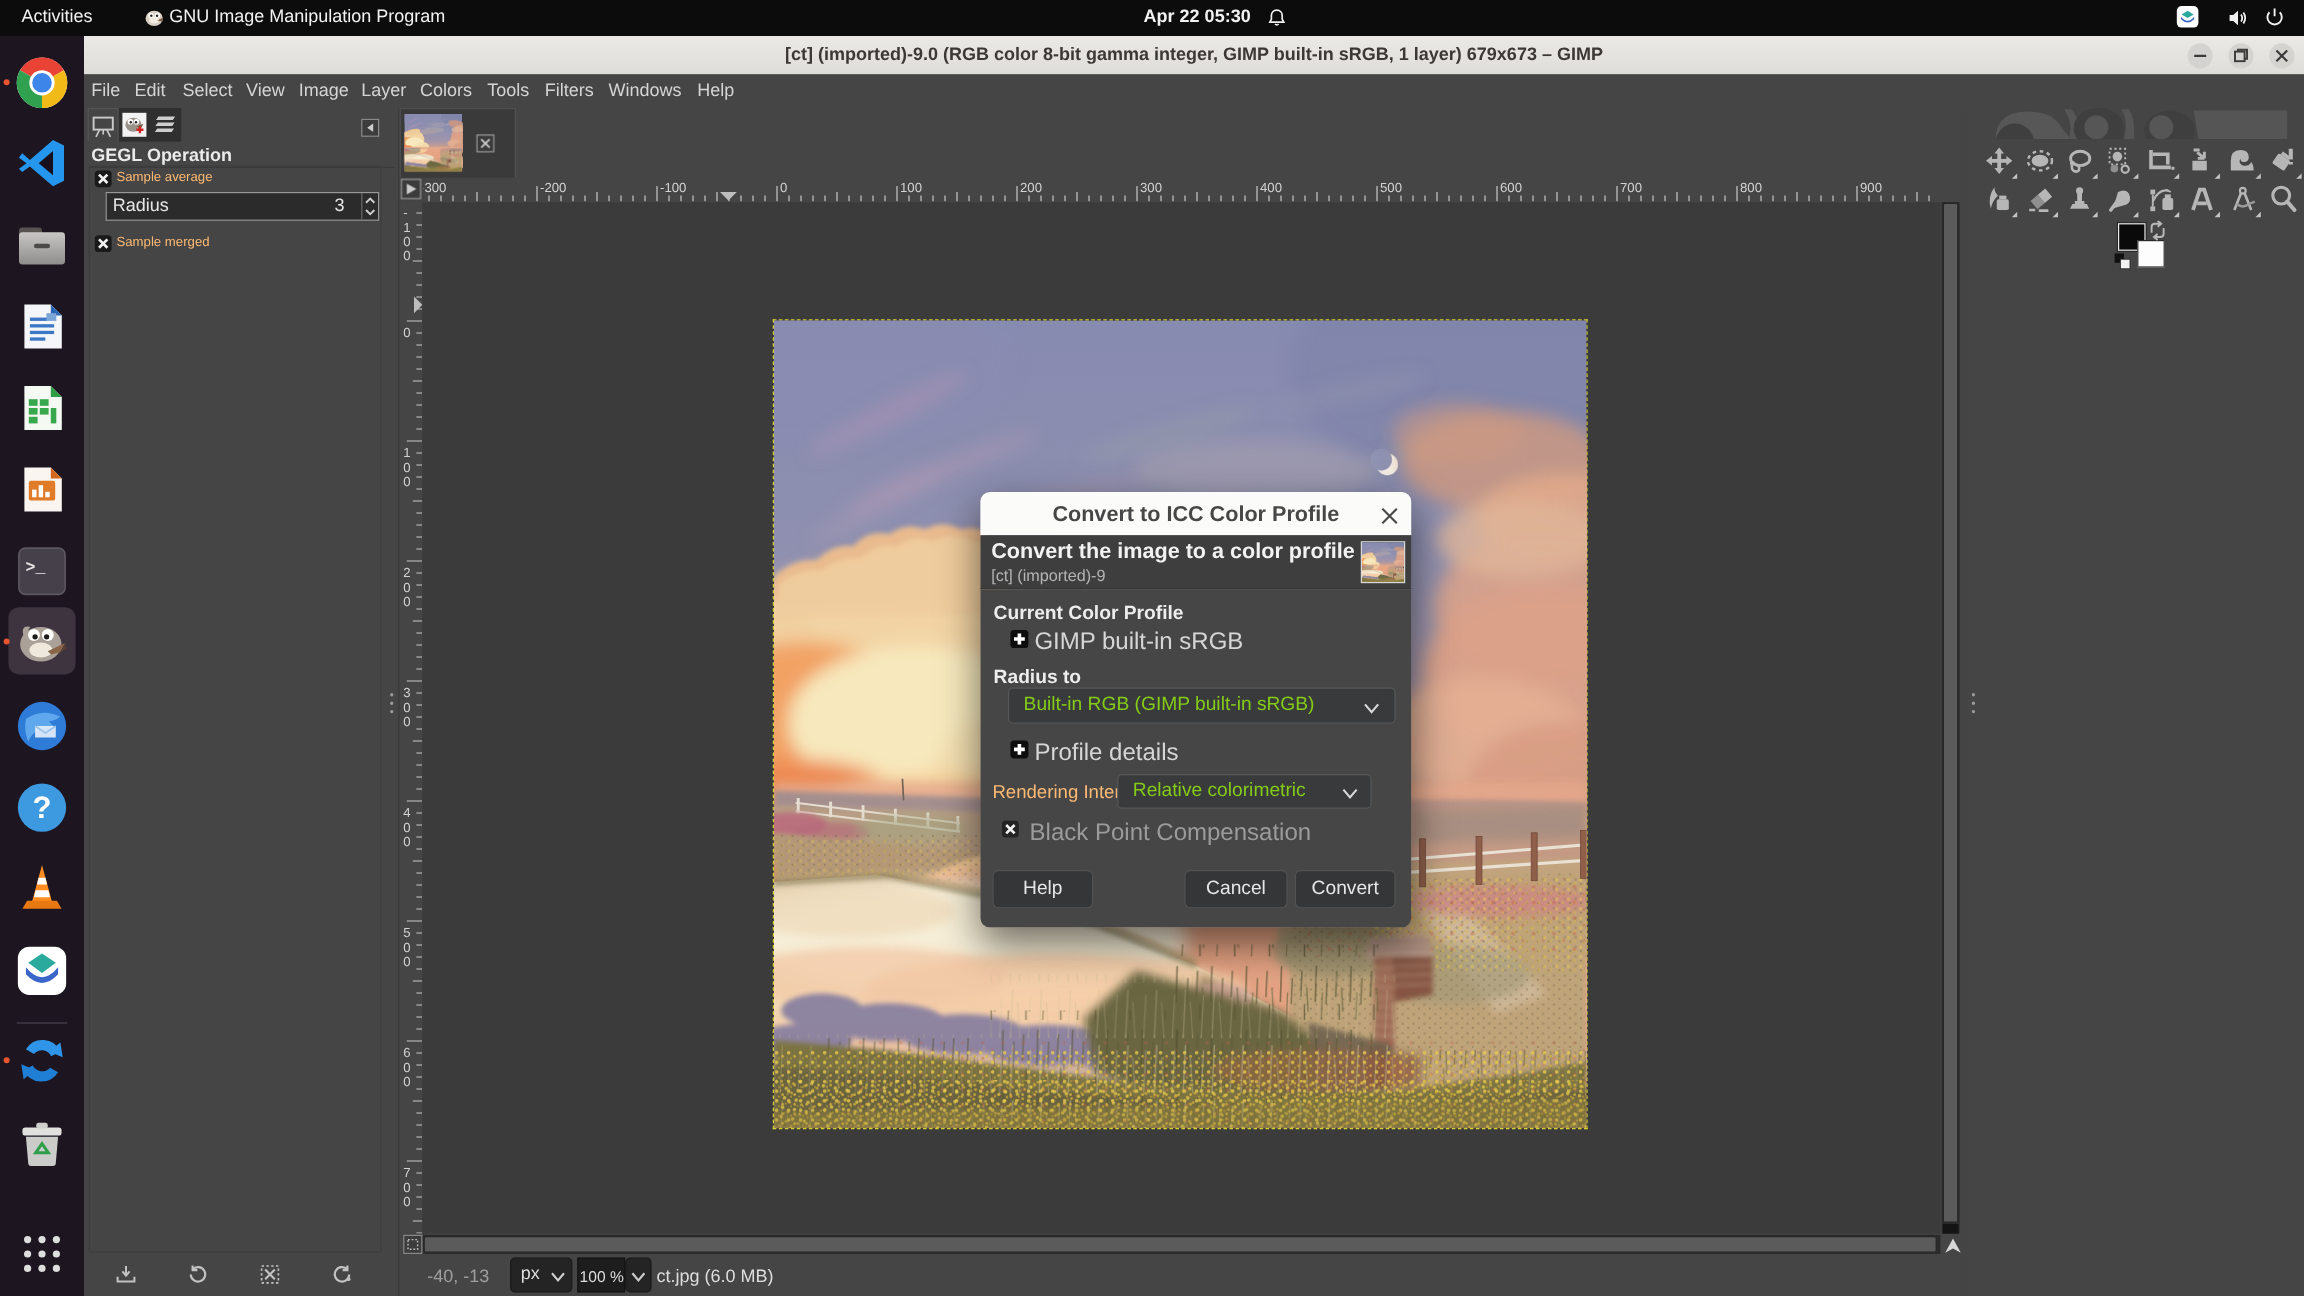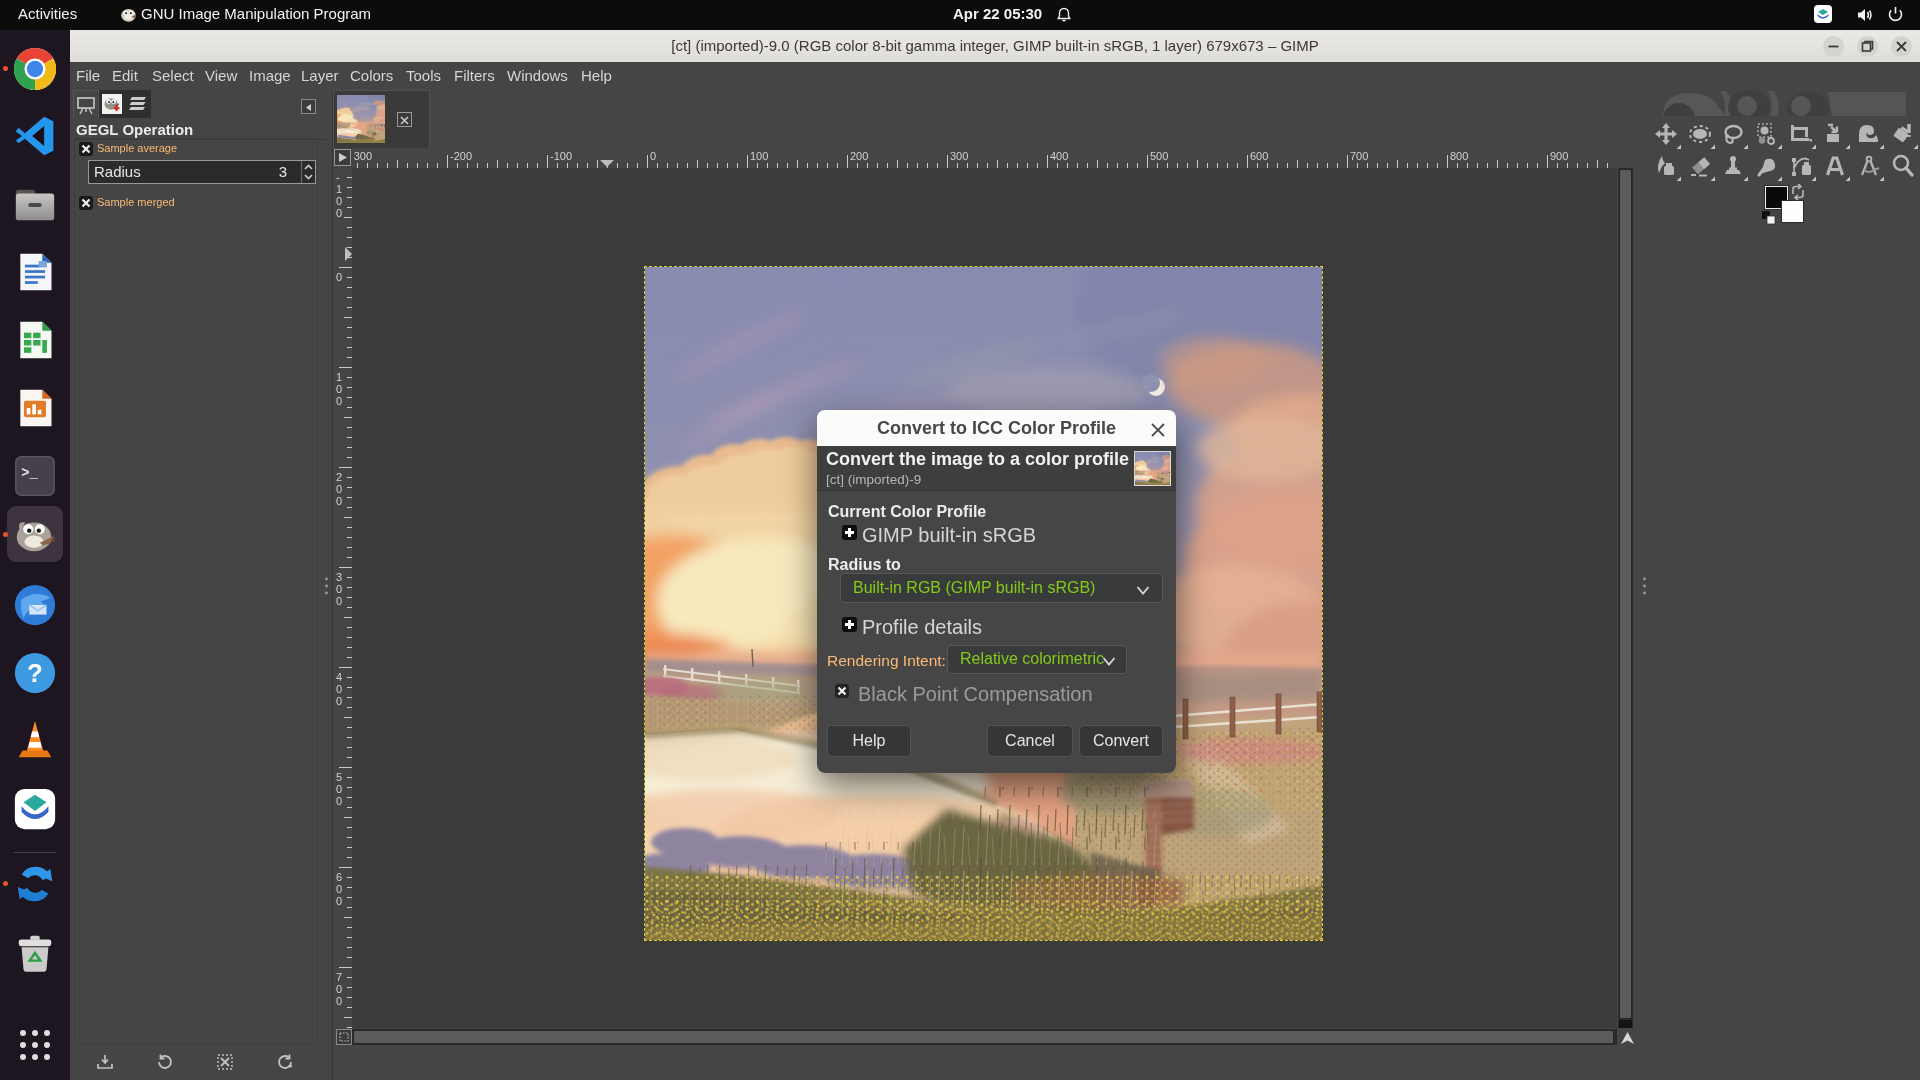--- a/index.html
+++ b/index.html
@@ -2,21 +2,21 @@
 <html><head><meta charset="utf-8"><style>
 *{margin:0;padding:0;box-sizing:border-box}
 html,body{width:1920px;height:1080px;overflow:hidden;background:#000;
  font-family:"Liberation Sans",sans-serif;-webkit-font-smoothing:antialiased}
 #screen{position:relative;width:1920px;height:1080px}
 .abs{position:absolute}
 #topbar{left:0;top:0;width:1920px;height:30px;background:#0c0c0c;color:#f2f2f2;font-size:15px}
 #dock{left:0;top:30px;width:70px;height:1050px;background:#1d1520}
 #win{left:70px;top:30px;width:1850px;height:1050px;background:#454545}
 #titlebar{left:0;top:0;width:1850px;height:32px;background:linear-gradient(#ebe9e6,#dfddd9);
- color:#3b3835;font-weight:normal;font-size:15px;text-align:center;line-height:31px}
+ color:#3b3835;font-weight:bold;font-size:15px;text-align:center;line-height:31px}
 .wbtn{position:absolute;top:6px;width:21px;height:21px;border-radius:50%;background:#d5d3cf}
 #menubar{left:0;top:32px;width:1850px;height:28px;background:#454545;color:#d5d5d5;font-size:15px}
 .mi{position:absolute;top:5px}
 #leftpanel{left:0;top:60px;width:263px;height:990px;background:#454545}
 .tabd{position:absolute;top:0;width:26px;height:28px;background:#2f2f2f}
 #gegl{position:absolute;left:6px;top:31px;font-weight:bold;font-size:15px;color:#ebebeb}
 .cb{position:absolute;width:14px;height:14px;background:#1a1a1a;border-radius:3px}
 .cb svg{position:absolute;left:2px;top:2px}
 .plbl{position:absolute;font-size:11px;color:#fdba74}
 #spin{position:absolute;left:18px;top:70px;width:228px;height:24px;background:#2b2b2b;
@@ -811,20 +811,38 @@
    <div style="position:absolute;left:1px;top:1px;width:1261px;height:14px;background:#5b5b5b;border:1px solid #272727;border-radius:2px"></div>
   </div>
   <div style="position:absolute;left:3px;top:939px;width:16px;height:16px;border:1px solid #888;background:#3c3c3c">
    <svg width="14" height="14">
             <rect x="3" y="3" width="8" height="8" fill="none" stroke="#bbb" stroke-width="1.2" stroke-dasharray="1.5 1.5"></rect>
           </svg>
   </div>
   <svg width="15" height="15" style="position:absolute;left:1287px;top:941px">
           <path d="M7.5 1 L14 13 L7.5 9.5 L1 13 Z" fill="#d8d8d8"></path>
         </svg>
+  <div id="statusbar">
+   <span style="position:absolute;left:23px;top:7px;color:#9f9f9f">-40, -13</span>
+   <div style="position:absolute;left:92px;top:0;width:52px;height:29px;background:#242424;border:1px solid #191919;border-radius:4px">
+    <span style="position:absolute;left:8px;top:4px">px</span>
+    <svg width="12" height="12" style="position:absolute;right:5px;top:9px">
+              <path d="M1 3 L6 9 L11 3" fill="none" stroke="#cdcdcd" stroke-width="1.8"></path>
+            </svg>
+   </div>
+   <div style="position:absolute;left:148px;top:0;width:40px;height:29px;background:#1d1d1d;border:1px solid #141414;white-space:nowrap">
+    <span style="position:absolute;left:1px;top:7px;font-size:13px">100 %</span>
+   </div>
+   <div style="position:absolute;left:188px;top:0;width:22px;height:29px;background:#242424;border:1px solid #191919;border-radius:4px">
+    <svg width="12" height="12" style="position:absolute;left:4px;top:9px">
+              <path d="M1 3 L6 9 L11 3" fill="none" stroke="#cdcdcd" stroke-width="1.8"></path>
+            </svg>
+   </div>
+   <span style="position:absolute;left:214px;top:7px">ct.jpg (6.0 MB)</span>
+  </div>
  </div>
 
  <div class="abs" id="toolbox">
   <svg width="3" height="18" style="position:absolute;left:5px;top:487px">
           <circle cx="1.5" cy="2" r="1.4" fill="#9a9a9a"></circle>
           <circle cx="1.5" cy="9" r="1.4" fill="#9a9a9a"></circle>
           <circle cx="1.5" cy="16" r="1.4" fill="#9a9a9a"></circle>
         </svg>
   <div style="position:absolute;left:20px;top:0;width:250px;height:26px;overflow:hidden">
    <svg width="250" height="26">
@@ -974,21 +992,21 @@
   <span style="position:absolute;left:12px;top:5px">Built-in RGB (GIMP built-in sRGB)</span>
   <svg width="14" height="14" style="position:absolute;right:12px;top:9px">
           <path d="M1.5 4 L7 10.5 L12.5 4" fill="none" stroke="#d8d8d8" stroke-width="1.8"></path>
         </svg>
  </div>
  <div class="pic" style="left:25px;top:207px"><svg width="15" height="15">
           <path d="M7.5 3 L7.5 12 M3 7.5 L12 7.5" stroke="#fff" stroke-width="3"></path>
         </svg></div>
  <div class="it" style="left:45px;top:206px">Profile details</div>
  <div class="it" style="left:10px;top:242px;color:#fdba74;font-size:15.5px">Rendering Intent:</div>
- <div class="ddown" style="left:130px;top:235px;width:180px;height:29px">
+ <div class="ddown" style="left:114px;top:235px;width:212px;height:29px">
   <span style="position:absolute;left:12px;top:4px">Relative colorimetric</span>
   <svg width="14" height="14" style="position:absolute;right:10px;top:8px">
           <path d="M1.5 4 L7 10.5 L12.5 4" fill="none" stroke="#d8d8d8" stroke-width="1.8"></path>
         </svg>
  </div>
  <div class="cb" style="left:18px;top:274px;background:#232323">
         <svg width="10" height="10">
           <path d="M1.5 1.5 L8.5 8.5 M8.5 1.5 L1.5 8.5" stroke="#f2f2f2" stroke-width="2.2"></path>
         </svg>
       </div>

